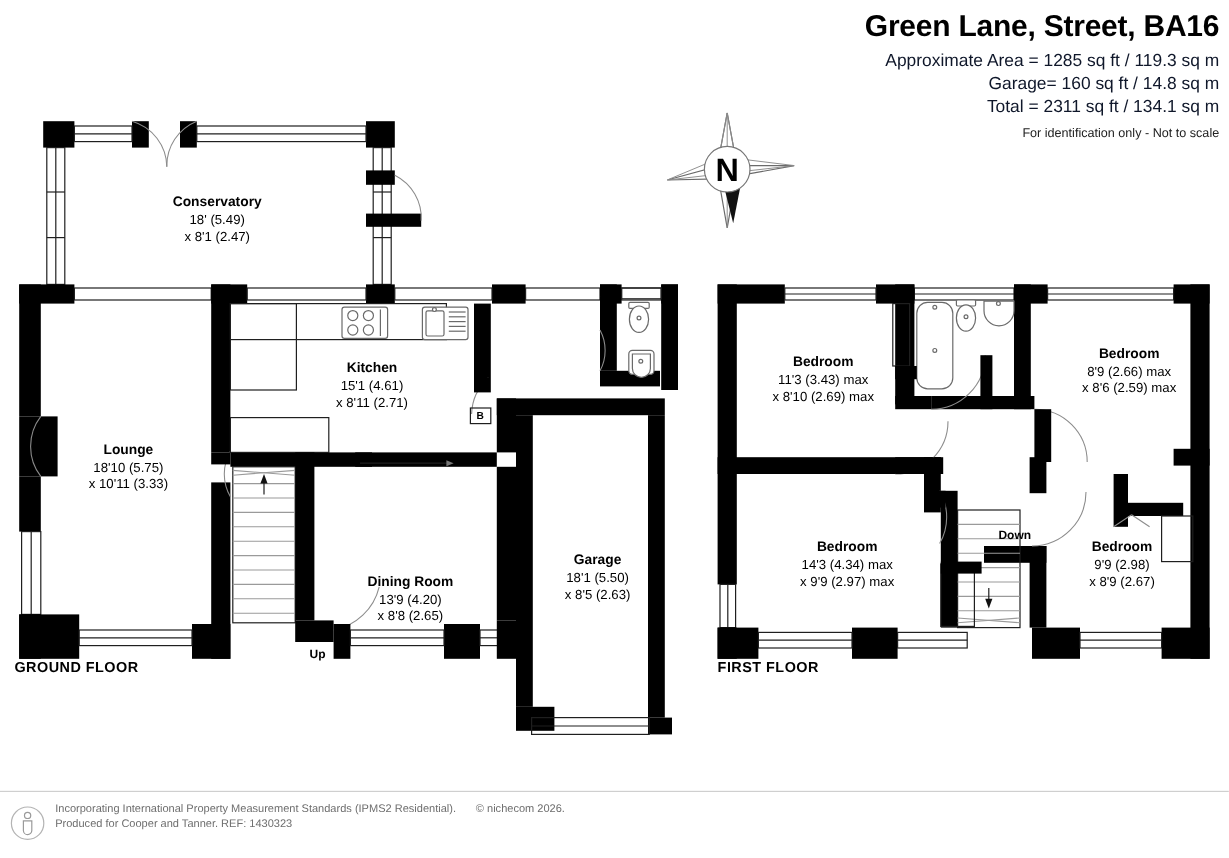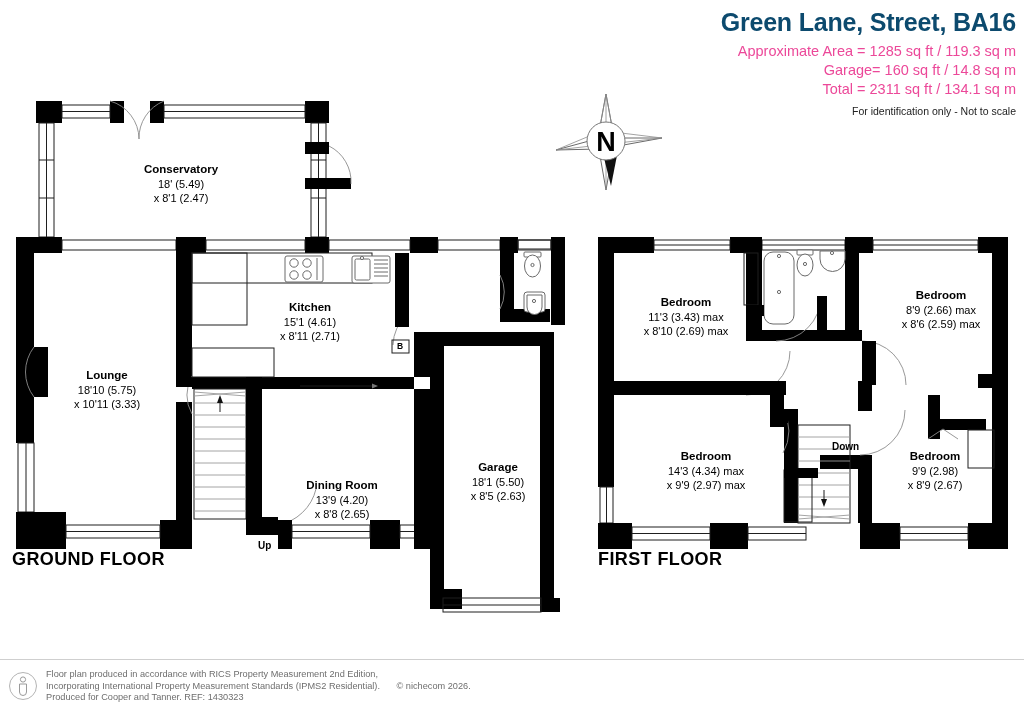--- a/index.html
+++ b/index.html
@@ -24,38 +24,38 @@
     right: 8px;
     width: 520px;
     text-align: right;
   }
   #plan-title {
     font-size: 25px;
     font-weight: bold;
     letter-spacing: -0.2px;
     line-height: 32px;
     margin: 6px 0 4px 0;
-    color: #0c4a6e;
+    color: #000000;
   }
   .area-line {
     font-size: 14.5px;
     line-height: 19px;
-    color: #ec4899;
+    color: #0f172a;
   }
   #disclaimer {
     font-size: 10.5px;
     line-height: 16px;
     color: #222;
     margin-top: 4px;
   }
 
   
   .floor-label {
     position: absolute;
-    font-size: 18px;
+    font-size: 12px;
     font-weight: bold;
     letter-spacing: 0.4px;
     color: #000;
   }
   #ground-floor-label { left: 12px; top: 549px; }
   #first-floor-label  { left: 598px; top: 549px; }
 
   
   .room-label {
     position: absolute;
@@ -509,20 +509,19 @@
 <div class="floor-label" id="ground-floor-label">GROUND FLOOR</div>
 <div class="floor-label" id="first-floor-label">FIRST FLOOR</div>
 
 <div id="footer">
   <svg id="footer-icon" viewBox="0 0 30 32">
     <circle cx="15" cy="16" r="13.5" fill="none" stroke="#b4b4b4" stroke-width="1"></circle>
     <circle cx="15" cy="9.5" r="2.6" fill="none" stroke="#9a9a9a" stroke-width="1"></circle>
     <path d="M11.5 14 h7 v8 a3.5 3.5 0 0 1 -7 0 z" fill="none" stroke="#9a9a9a" stroke-width="1"></path>
   </svg>
   <div id="footer-text">
-    <span class="fline">Floor plan produced in accordance with RICS Property Measurement 2nd Edition,</span>
     <span class="fline">
       <span>Incorporating International Property Measurement Standards (IPMS2 Residential).</span>
       <span class="copyright" style="margin-left:14px;">© nichecom 2026.</span>
     </span>
     <span class="fline">Produced for Cooper and Tanner.    REF:  1430323</span>
   </div>
 </div>
 
 </body></html>

